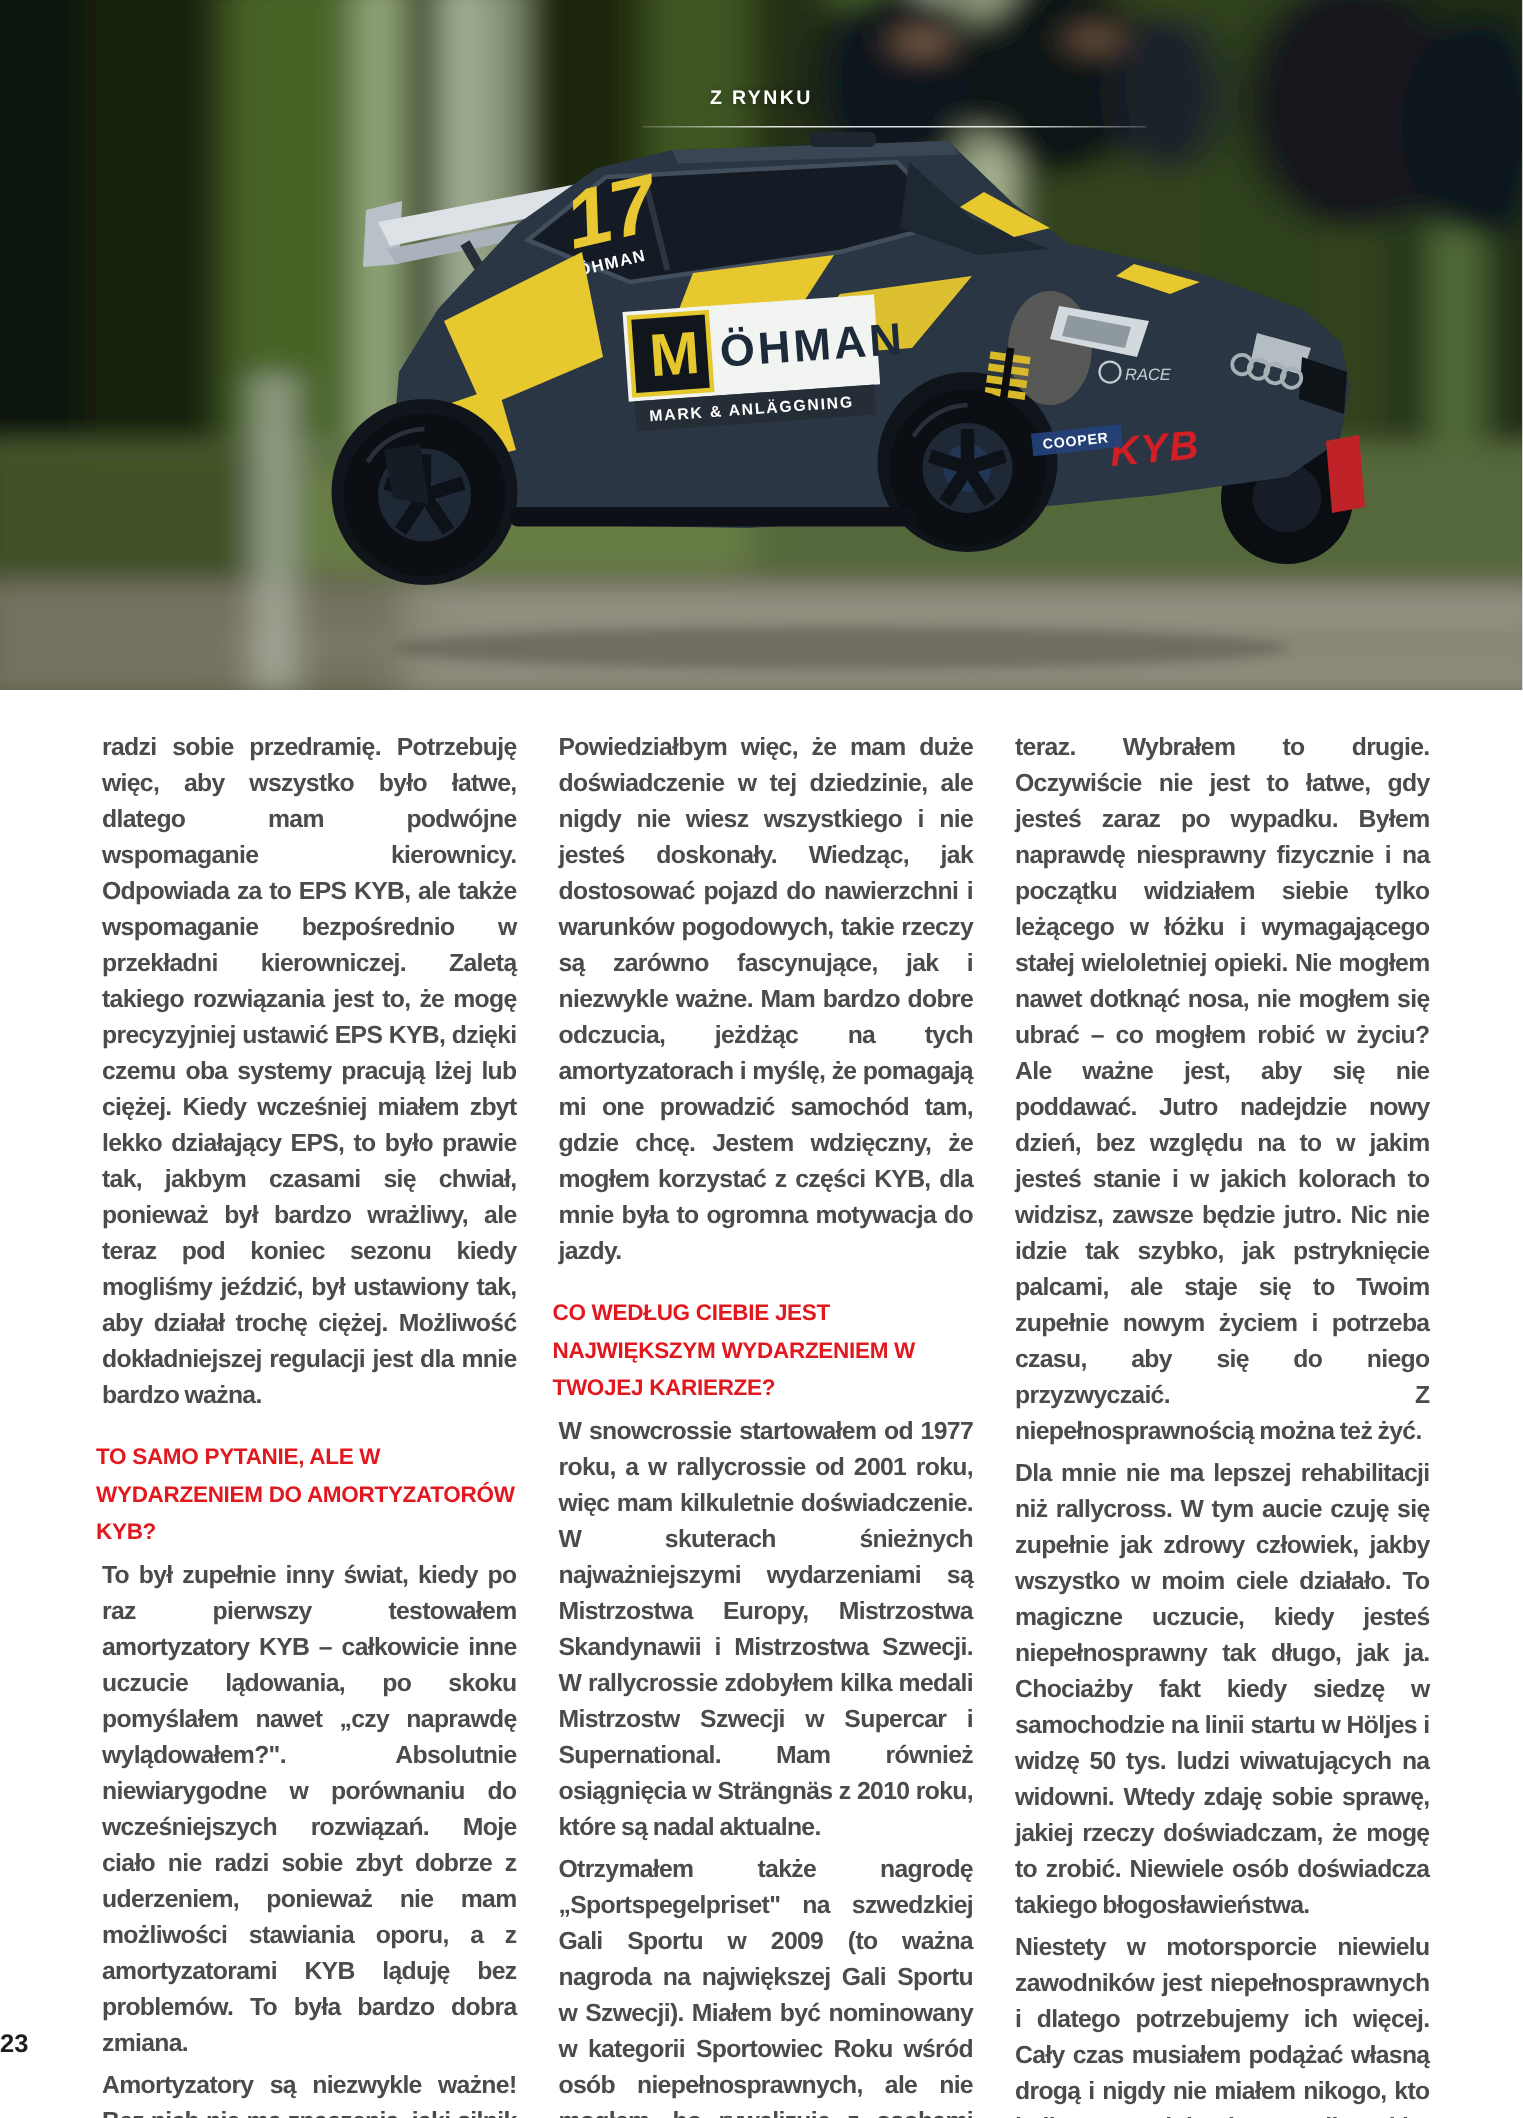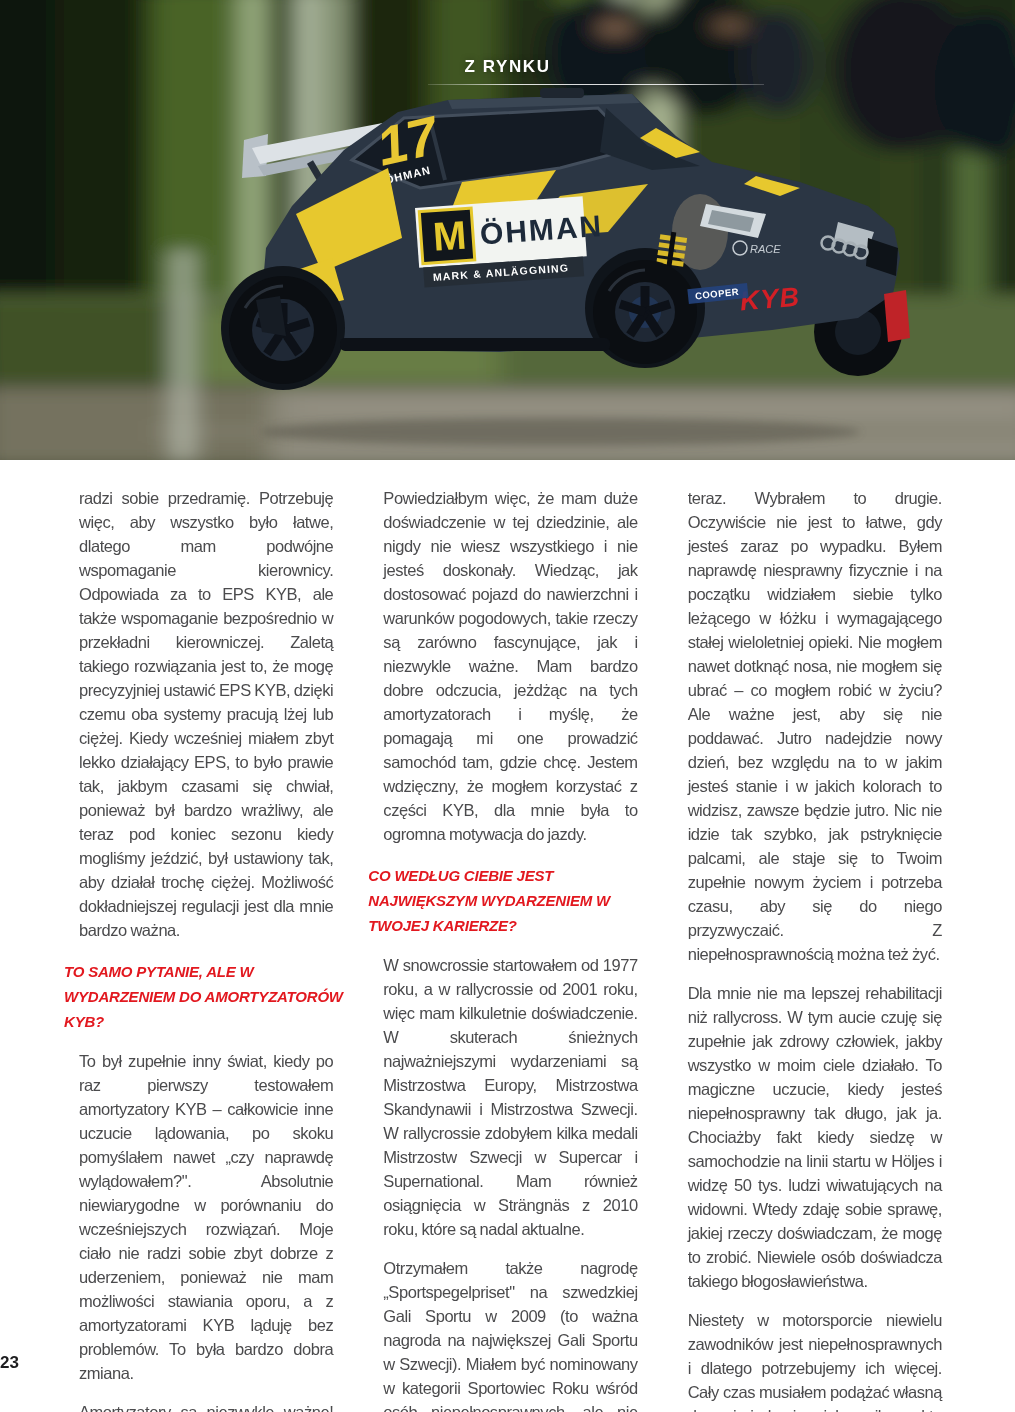--- a/index.html
+++ b/index.html
@@ -4,38 +4,38 @@
 <style>
   html,body{margin:0;padding:0;background:#ffffff;}
   .page{
     position:relative;width:1015px;height:1412px;margin:0 auto;background:#fff;
     font-family:"Liberation Sans","DejaVu Sans",sans-serif;overflow:hidden;
   }
   .photo-wrap{position:absolute;top:0;left:0;width:1015px;height:460px;overflow:hidden;background:#22301a;}
   .photo-wrap svg{display:block;}
   .photo-tag{
     position:absolute;top:57px;left:0;width:100%;text-align:center;
-    color:#ffffff;font-weight:bold;font-size:17px;letter-spacing:1.6px;
+    color:#ffffff;font-weight:bold;font-size:13px;letter-spacing:1.6px;
     text-shadow:0 0 6px rgba(0,0,0,.35);
   }
   .photo-rule{
     position:absolute;top:84px;left:428px;width:336px;height:1px;
     background:linear-gradient(90deg,rgba(255,255,255,.15),rgba(255,255,255,.85) 25%,rgba(255,255,255,.85) 75%,rgba(255,255,255,.2));
   }
   .columns{
     position:absolute;top:486px;left:64px;right:58px;
     display:flex;gap:20px;
   }
   .col{flex:1;min-width:0;}
   .body-p{
-    margin:15px;font-size:16.5px;line-height:24px;color:#4b4b4d;
-    letter-spacing:-0.45px;word-spacing:-0.5px;text-align:justify;
+    margin:4px;font-size:16.5px;line-height:24px;color:#4b4b4d;
+    letter-spacing:-0.45px;word-spacing:-0.5px;text-align:justify;font-weight:bold;
   }
   .q-heading{
-    margin:17px 0 4px;font-size:15px;line-height:25px;font-weight:bold;font-style:italic;
+    margin:17px 0 4px;font-size:15px;line-height:25px;font-weight:bold;
     letter-spacing:-0.2px;text-align:left;
   }
   .col > :first-child{margin-top:0;}
   .page-number{
     position:absolute;top:1353px;left:0;width:100%;
     font-size:17px;font-weight:bold;color:#1d1d1f;
   }
 </style>
 </head>
 <body>

